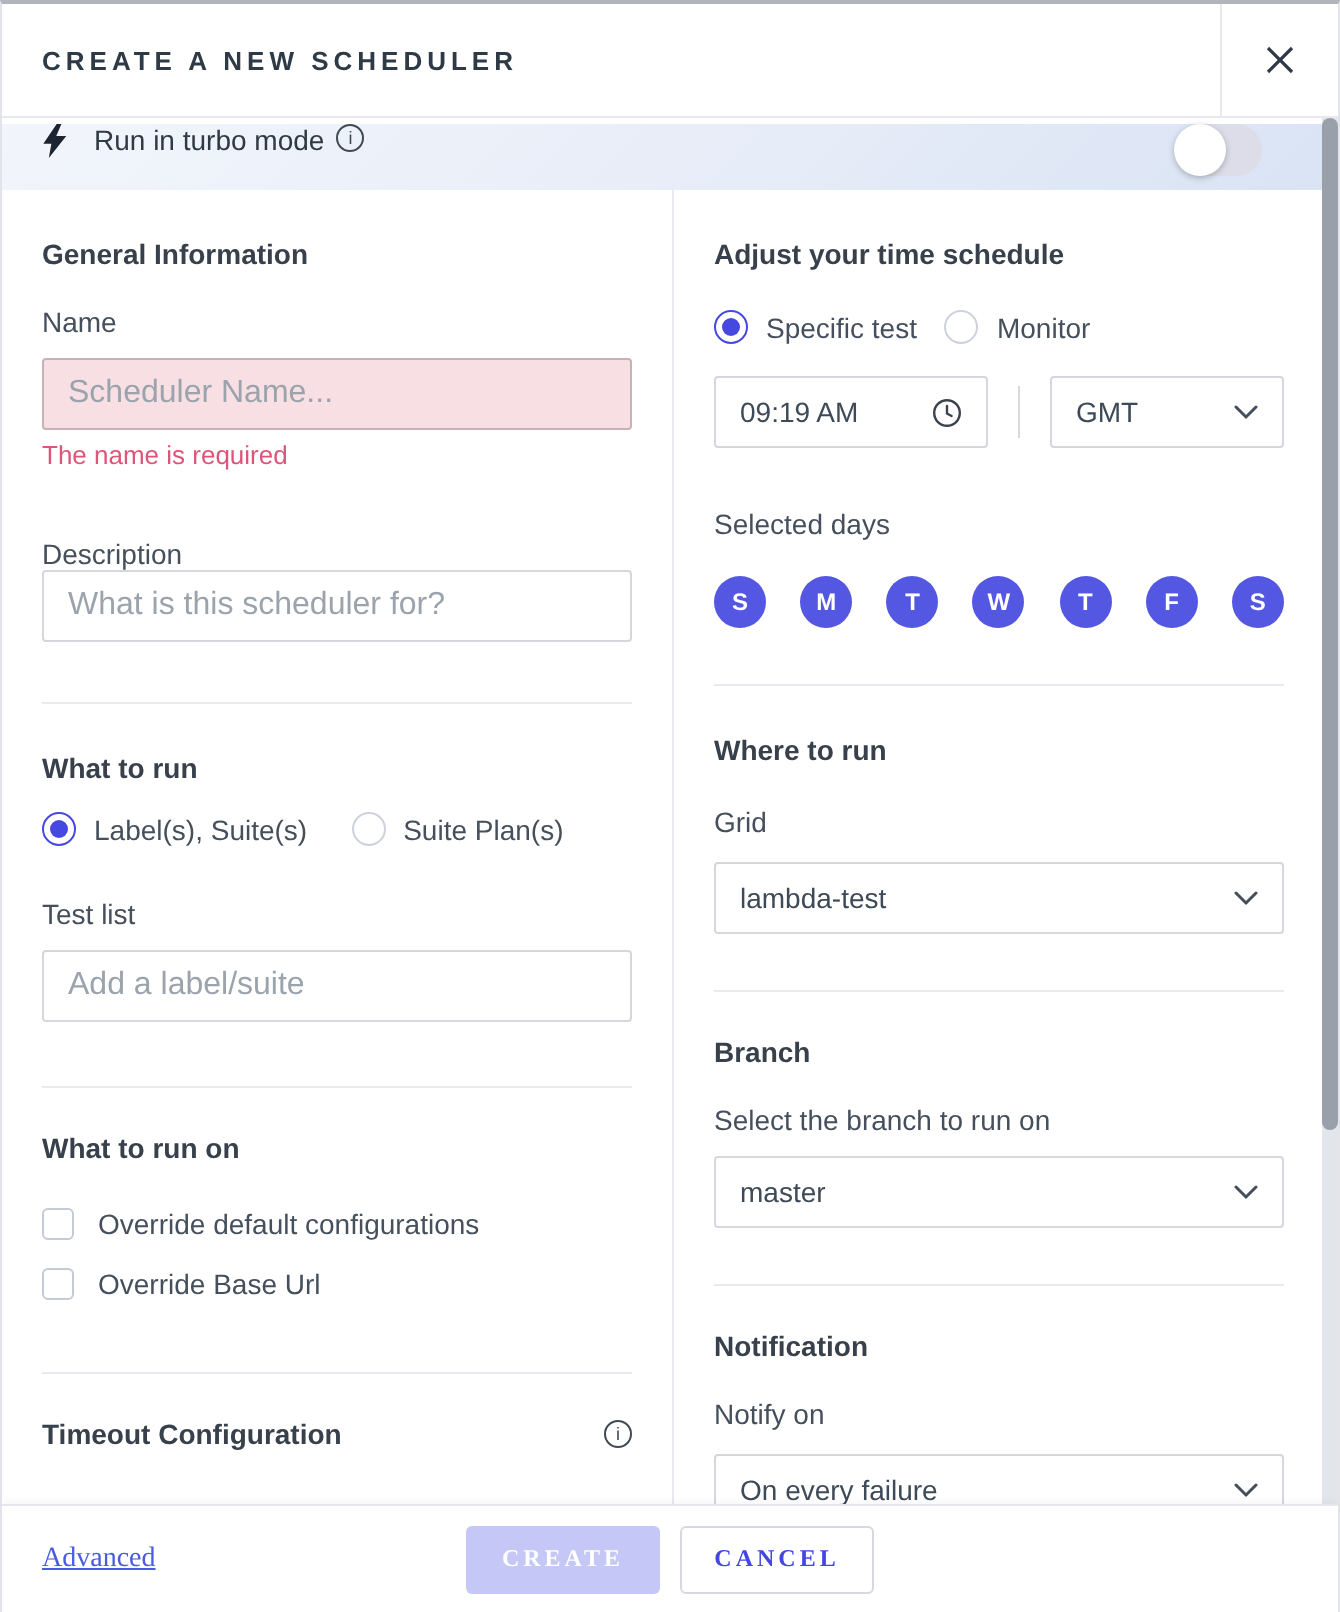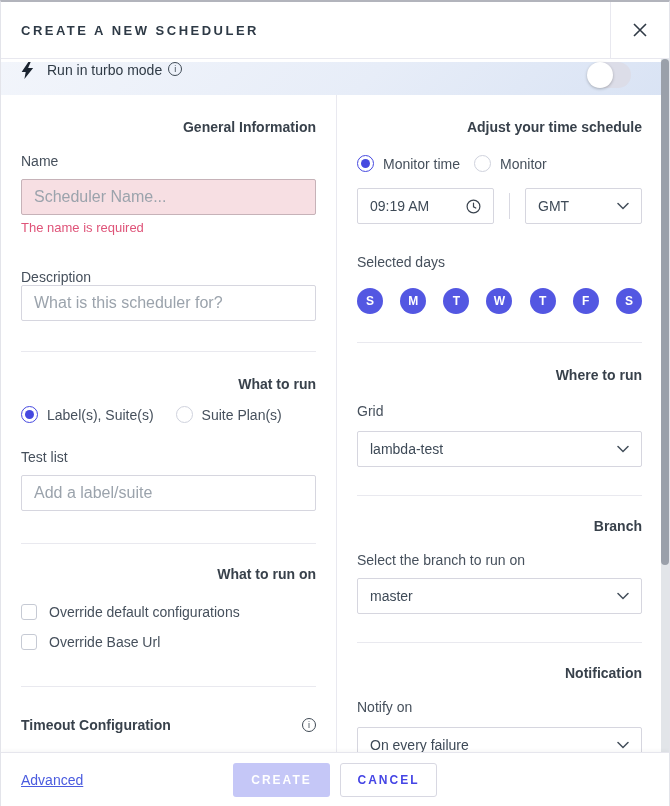--- a/index.html
+++ b/index.html
@@ -26,21 +26,21 @@
   .toggle { border-radius:13px; background:#dcdde8; position:relative; cursor:pointer; }
   .toggle.lg { width:44px; height:26px; margin-right:18px; }
   .knob { position:absolute; left:0; top:0; background:#fff; border-radius:50%; box-shadow:0 1px 3px rgba(0,0,0,.25); }
   .toggle.lg .knob { width:26px; height:26px; }
 
   
   .body { flex:1; display:flex; overflow:hidden; }
   .col { padding:0 20px; }
   .col.left  { width:336px; flex:0 0 336px; border-right:1px solid #e9e9f0; }
   .col.right { flex:1; padding-right:27px; }
-  .sec-h { font-weight:bold; color:#38414b; font-size:14px;text-align:right; }
+  .sec-h { font-weight:bold; color:#38414b; font-size:14px; }
   .lbl { color:#46505c; font-size:14px; }
   hr.div { border:none; border-top:1px solid #e9e9ef; }
 
   input.txt { width:100%; height:36px; border:1px solid #d6d6df; border-radius:2px; padding:0 12px;
               font-family:inherit; font-size:16px; color:#3e4a57; background:#fff; outline:none; }
   input.txt::placeholder { color:#9ba3ac; }
   input.txt.error { background:#f7dfe3; border-color:#c6b2b8; }
   .err-msg { color:#df5479; font-size:13px; margin-top:5px; }
 
   
@@ -71,21 +71,21 @@
          display:inline-flex; align-items:center; justify-content:center; cursor:pointer; }
 
   .row-between { display:flex; align-items:center; justify-content:space-between; }
 
   
   .scrollbar { position:absolute; right:0; top:57px; width:8px; height:693px; background:#e2e5e9; }
   .scroll-thumb { position:absolute; top:0; left:0; width:8px; height:506px; background:#9aa0aa; border-radius:4px; }
 
   
   .ftr { height:54px; flex:0 0 54px; border-top:1px solid #e6e6ed; position:relative;
-         box-shadow:0 -2px 4px rgba(0,0,0,.03); background:#fff; }
+         box-shadow:0 -2px 4px rgba(0,0,0,.03); background:#fff;font-family:Liberation Serif, serif; }
   .adv-link { position:absolute; left:20px; top:50%; transform:translateY(-50%); color:#4a5bdf;
               text-decoration:underline; font-size:14px; }
   .ftr-center { position:absolute; left:50%; top:50%; transform:translate(-50%,-50%); display:flex; gap:10px; }
   .btn { height:34px; width:97px; border-radius:3px; font-family:inherit; font-size:12px; font-weight:bold;
          letter-spacing:2px; cursor:pointer; }
   .btn.cancel { background:#fff; border:1px solid #d8d8e2; color:#4545e5; }
   .btn.create { background:#c5c7f7; border:none; color:#fff; }
 </style>
 </head>
 <body>
@@ -155,36 +155,36 @@
         <span class="checkbox"></span>
         <span class="lbl">Override default configurations</span>
       </label>
       <label class="check-row" style="margin-top:14px">
         <span class="checkbox"></span>
         <span class="lbl">Override Base Url</span>
       </label>
 
       <hr class="div" style="margin-top:36px">
 
-      <div class="row-between" style="margin-top:30px">
+      <div class="row-between" style="margin-top:22px">
         <span class="sec-h">Timeout Configuration</span>
         <span class="icon-info" style="margin-left:0">i</span>
       </div>
       
     </div>
 
     <div class="col right">
       <div class="sec-h" style="margin-top:24px">Adjust your time schedule</div>
 
       <div class="radio-row" style="margin-top:20px; gap:14px">
         <span class="radio-opt">
           <span class="radio checked">
               <span class="dot"></span>
             </span>
-          <span class="lbl">Monitor time</span>
+          <span class="lbl">Specific test</span>
         </span>
         <span class="radio-opt">
           <span class="radio">
               <span class="dot"></span>
             </span>
           <span class="lbl">Monitor</span>
         </span>
       </div>
 
       <div class="time-row" style="margin-top:16px">

